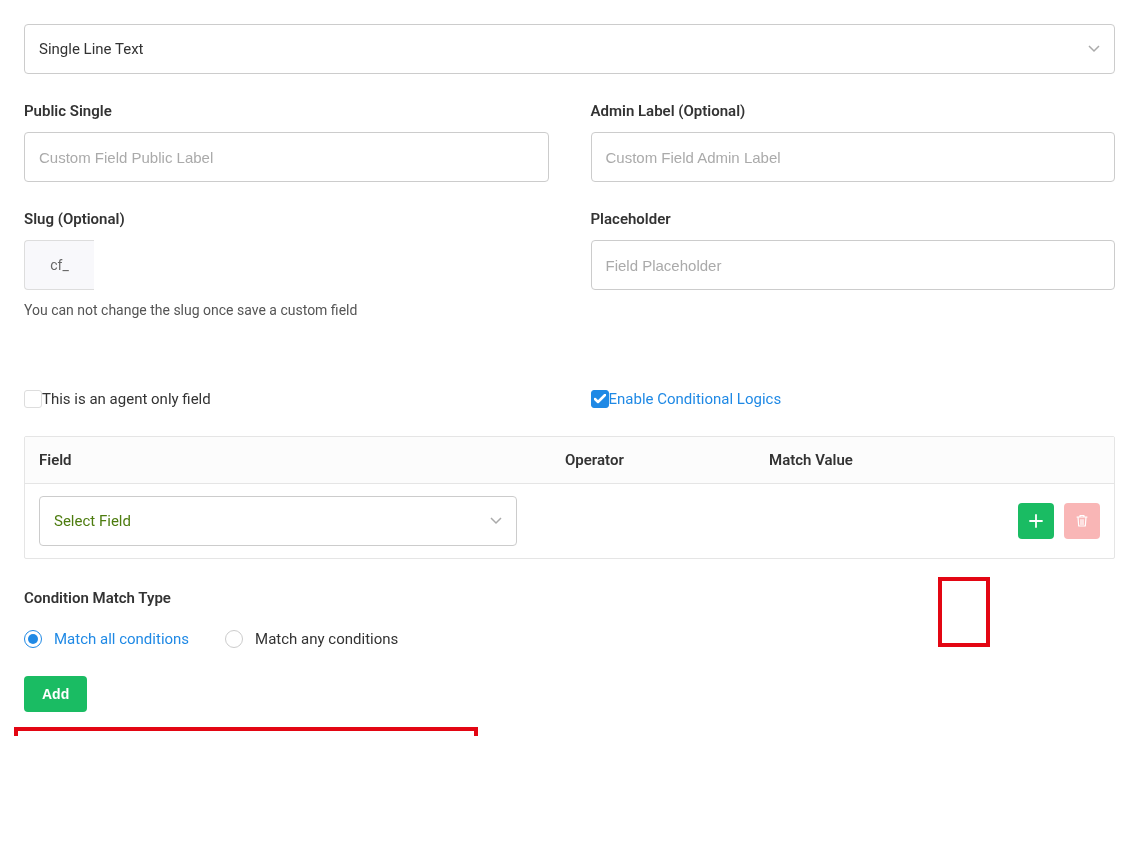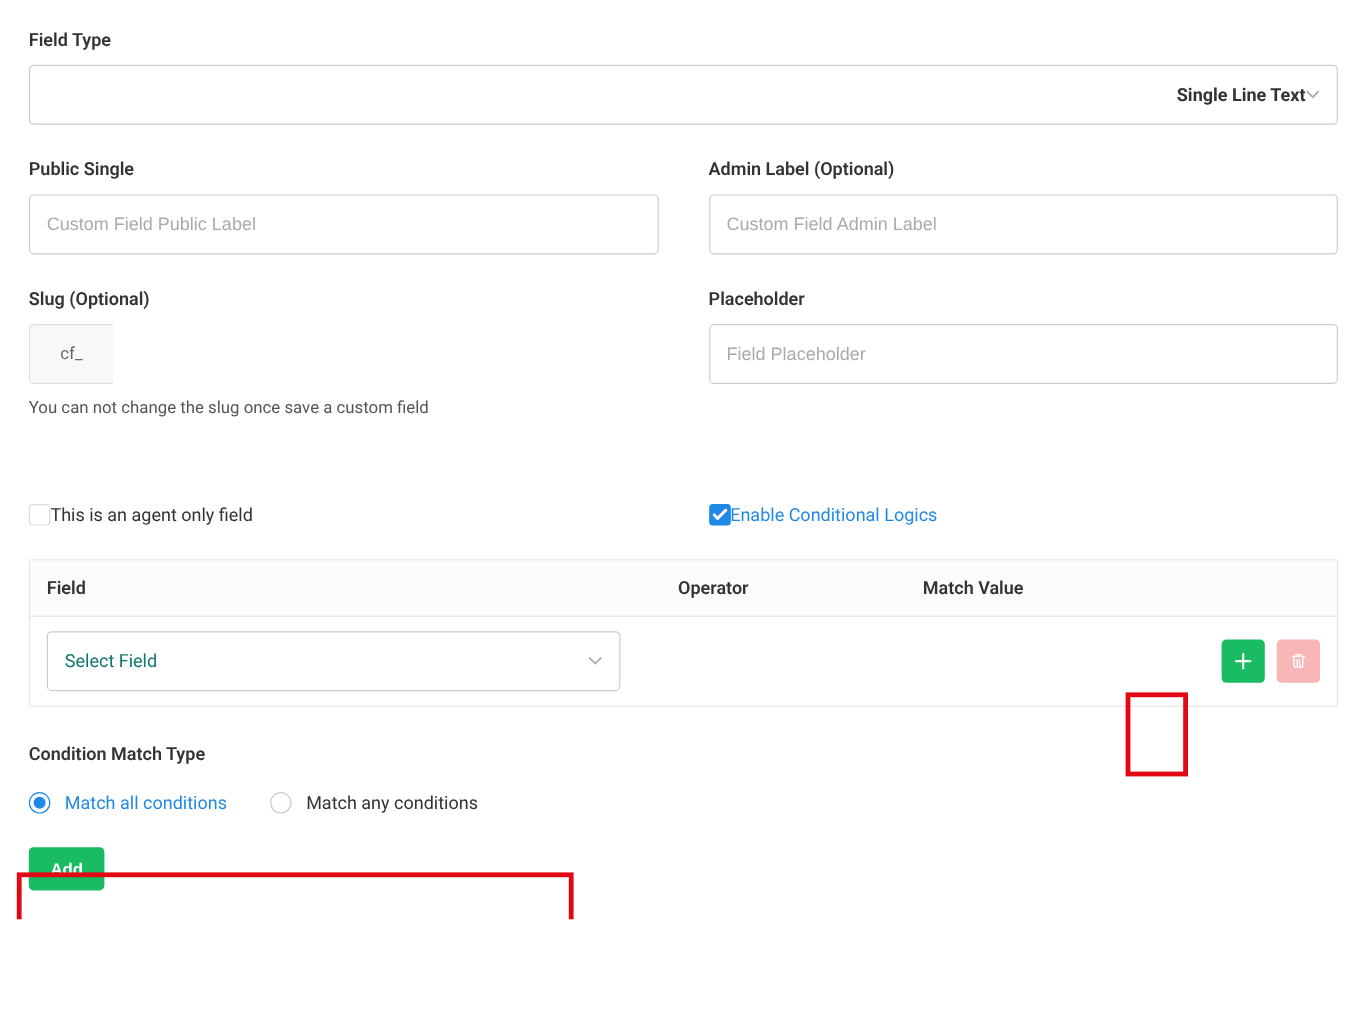--- a/index.html
+++ b/index.html
@@ -1,20 +1,20 @@
 <!DOCTYPE html>
 <html><head>
   <meta charset="utf-8">
   <style>
     * { box-sizing: border-box; margin: 0; padding: 0; }
     body { font-family: -apple-system, BlinkMacSystemFont, "Segoe UI", Roboto, sans-serif; background: #fff; color: #333; padding: 24px; width: 1139px; position: relative; }
     .form-group { margin-bottom: 28px; }
     .label { font-size: 15px; font-weight: 600; color: #333; margin-bottom: 12px; display: block; }
     .select, .text-input { width: 100%; height: 50px; border: 1px solid #ccc; border-radius: 4px; background: #fff; padding: 0 14px; font-size: 15px; color: #333; }
-    .select { text-align: left; display: flex; align-items: center; justify-content: flex-end; cursor: pointer; font-weight: bold; }
+    .select { text-align: left; display: flex; align-items: center; justify-content: space-between; cursor: pointer; }
     .chevron-down { width: 12px; height: 8px; }
     .chevron-down path { stroke: #aaa; stroke-width: 1.5; fill: none; }
     .text-input::placeholder { color: #aaa; }
     .row { display: flex; gap: 42px; }
     .col { flex: 1; }
     .input-group { display: flex; }
     .input-prefix { display: flex; align-items: center; justify-content: center; width: 70px; height: 50px; border: 1px solid #ddd; border-right: none; border-radius: 4px 0 0 4px; background: #f8f8fb; color: #666; font-size: 14px; }
     .input-group .text-input { border-radius: 0 4px 4px 0; }
     .help-text { color: #555; font-size: 14px; margin-top: 12px; }
     .checkbox-row { display: flex; gap: 42px; margin-top: 44px; margin-bottom: 28px; }
@@ -27,21 +27,21 @@
     .checkbox-label.active { color: #1f89e5; }
     .conditions-table { border: 1px solid #e5e5e5; border-radius: 2px; overflow: hidden; margin-bottom: 30px; }
     .conditions-header { display: flex; background: #fcfcfc; border-bottom: 1px solid #e5e5e5; padding: 14px; font-size: 15px; font-weight: 600; color: #333; gap: 24px; }
     .conditions-header .th-field { flex: 0 0 502px; }
     .conditions-header .th-operator { flex: 0 0 180px; }
     .conditions-header .th-match { flex: 1; }
     .conditions-row { display: flex; align-items: center; padding: 12px 14px; }
     .conditions-row .td-field { flex: 0 0 502px; padding-right: 18px; }
     .conditions-row .td-operator { flex: 0 0 180px; }
     .conditions-row .td-match { flex: 1; display: flex; justify-content: flex-end; align-items: center; gap: 10px; }
-    .field-select { width: 478px; height: 50px; border: 1px solid #ccc; border-radius: 4px; background: #fff; padding: 0 14px; font-size: 15px; color: #0f766e; display: flex; align-items: center; justify-content: space-between; cursor: pointer; }
+    .field-select { width: 478px; height: 50px; border: 1px solid #ccc; border-radius: 4px; background: #fff; padding: 0 14px; font-size: 15px; color: #4d7c0f; display: flex; align-items: center; justify-content: space-between; cursor: pointer; }
     .icon-btn { width: 36px; height: 36px; border-radius: 4px; border: none; display: inline-flex; align-items: center; justify-content: center; cursor: pointer; }
     .icon-btn.add { background: #1abc63; }
     .icon-btn.del { background: #f9b6b6; }
     .icon-btn svg { width: 14px; height: 14px; }
     .radio-group { display: flex; gap: 36px; align-items: center; margin-bottom: 24px; margin-top: 23px; }
     .radio-item { display: flex; align-items: center; gap: 12px; cursor: pointer; font-size: 15px; }
     .radio { width: 18px; height: 18px; border: 1px solid #ccc; border-radius: 50%; display: inline-flex; align-items: center; justify-content: center; }
     .radio.checked { border-color: #1f89e5; }
     .radio.checked::after { content: ''; width: 10px; height: 10px; background: #1f89e5; border-radius: 50%; }
     .radio-label.active { color: #1f89e5; }
@@ -50,21 +50,20 @@
     .highlight.h1 { top: 577px; left: 938px; width: 52px; height: 70px; }
     .highlight.h2 { top: 727px; left: 14px; width: 464px; height: 62px; }
     .highlight.h3 { top: 798px; left: 14px; width: 92px; height: 60px; }
   </style>
 </head>
 <body>
 
 
 
 <div class="form-group">
-  <label class="label">Field Type</label>
   <div class="select">
     <span>Single Line Text</span>
     <svg class="chevron-down" viewBox="0 0 12 8">
         <path d="M1 1l5 5 5-5"></path>
       </svg>
   </div>
 </div>
 
 <div class="row">
   <div class="col form-group">

